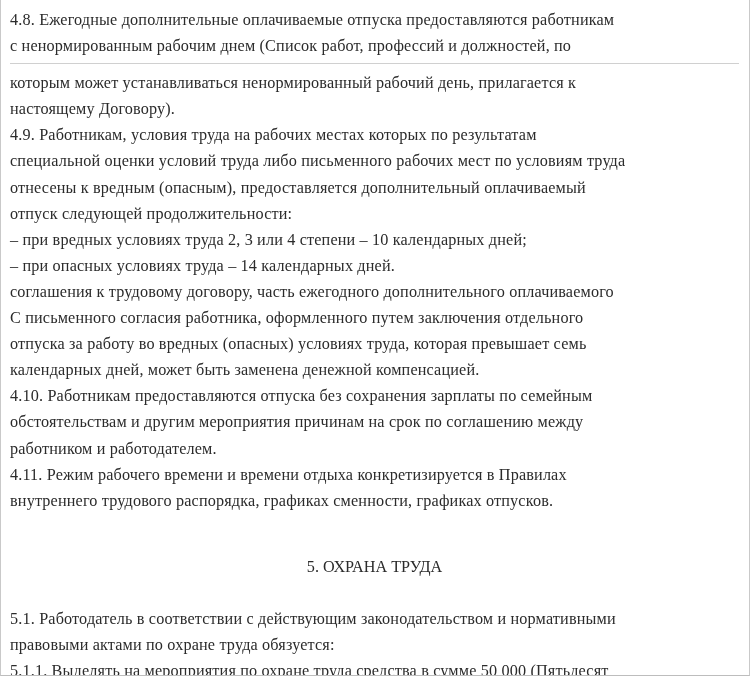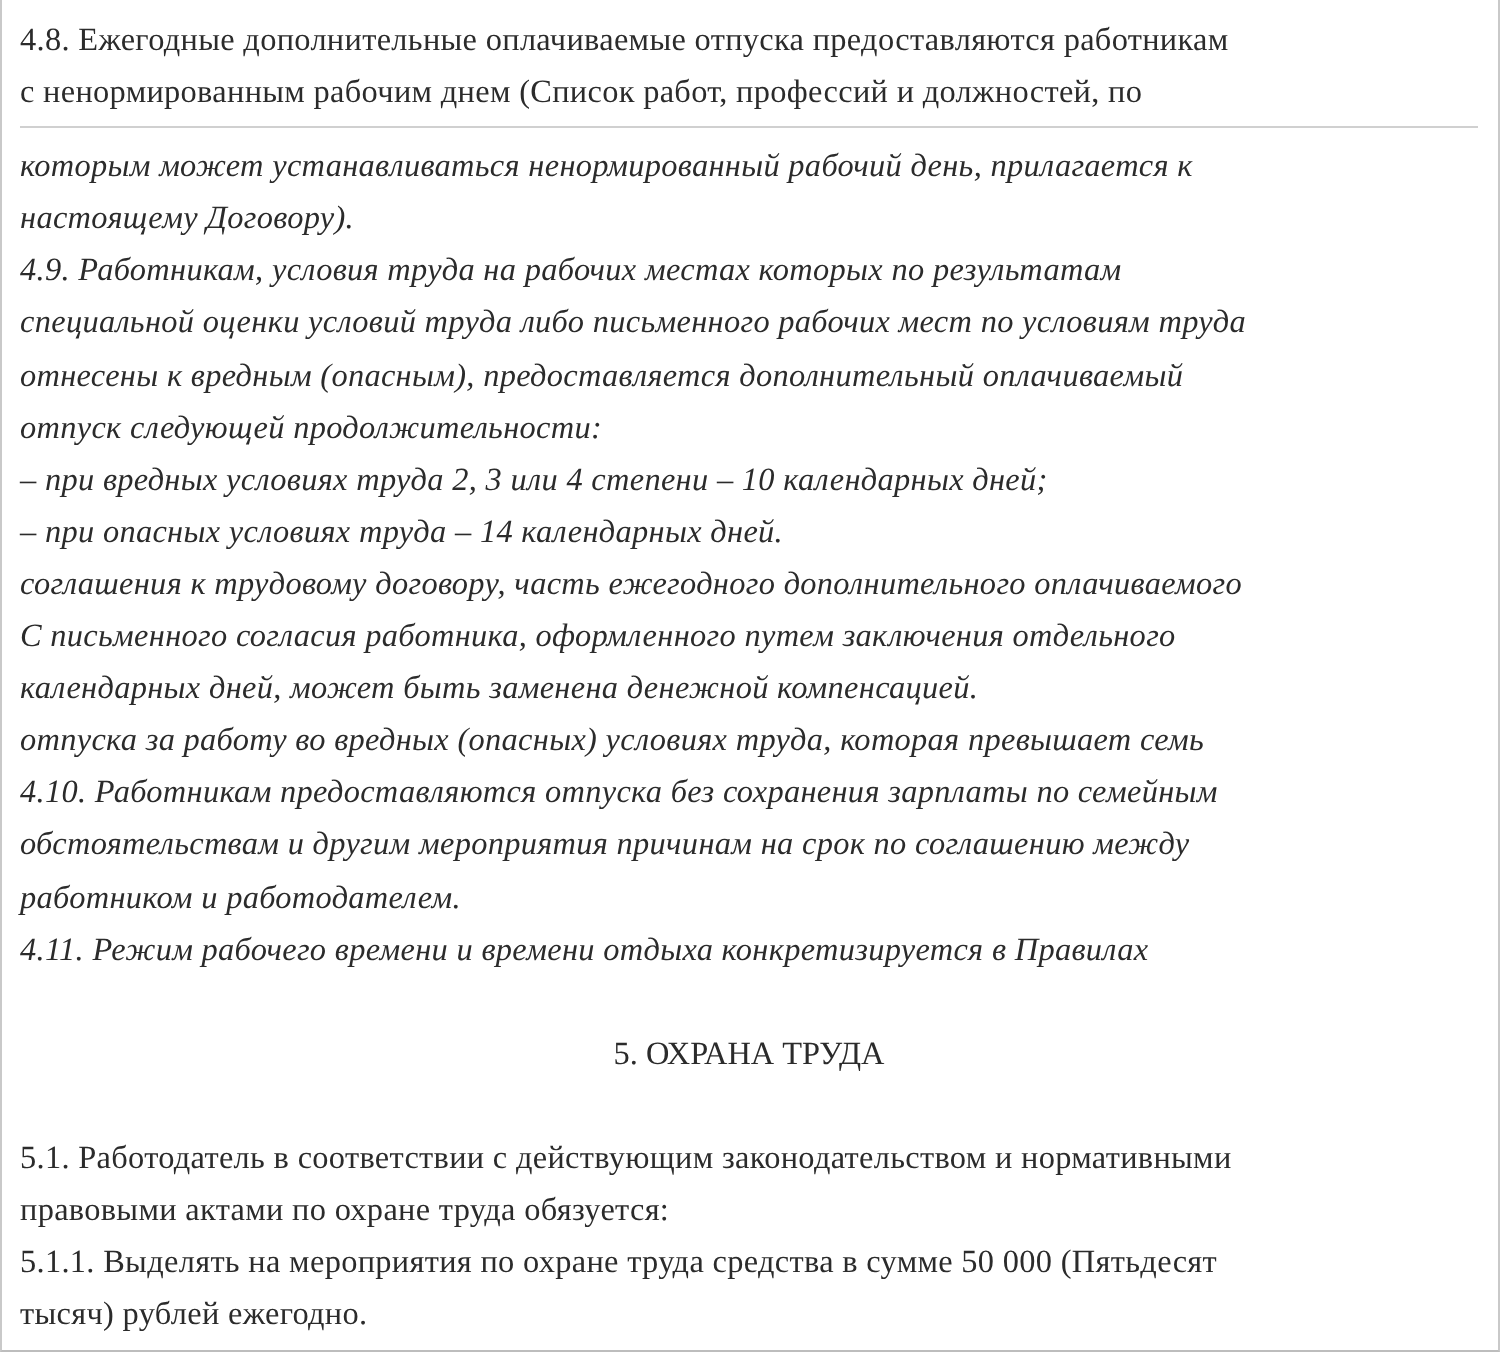--- a/index.html
+++ b/index.html
@@ -51,31 +51,31 @@
   .page-divider {
     height: 0;
     border: 0;
     border-top: 1px solid #d0d0d0;
     margin: 4px 0 0 0;
     width: 100%;
   }
 
   .frag-main {
     padding-top: 6px;
-    font-style: italic;
   }
 
   
   .heading {
     display: block;
     font-size: 16.2px;
     line-height: 26.1px;
     text-align: center;
     white-space: pre;
     color: #2b2b2b;
+    margin-top: 14px;
   }
 
   .spacer-line {
     display: block;
     height: 26.1px;
   }
 </style>
 </head>
 <body>
 
@@ -93,26 +93,27 @@
       <span class="line">которым может устанавливаться ненормированный рабочий день, прилагается к</span>
       <span class="line">настоящему Договору).</span>
       <span class="line">4.9. Работникам, условия труда на рабочих местах которых по результатам</span>
       <span class="line">специальной оценки условий труда либо письменного рабочих мест по условиям труда</span>
       <span class="line">отнесены к вредным (опасным), предоставляется дополнительный оплачиваемый</span>
       <span class="line">отпуск следующей продолжительности:</span>
       <span class="line">– при вредных условиях труда 2, 3 или 4 степени – 10 календарных дней;</span>
       <span class="line">– при опасных условиях труда – 14 календарных дней.</span>
       <span class="line">соглашения к трудовому договору, часть ежегодного дополнительного оплачиваемого</span>
       <span class="line">С письменного согласия работника, оформленного путем заключения отдельного</span>
+      <span class="line">отпуска за работу во вредных (опасных) условиях труда, которая превышает семь</span>
       <span class="line">календарных дней, может быть заменена денежной компенсацией.</span>
-      <span class="line">отпуска за работу во вредных (опасных) условиях труда, которая превышает семь</span>
       <span class="line">4.10. Работникам предоставляются отпуска без сохранения зарплаты по семейным</span>
       <span class="line">обстоятельствам и другим мероприятия причинам на срок по соглашению между</span>
       <span class="line">работником и работодателем.</span>
       <span class="line">4.11. Режим рабочего времени и времени отдыха конкретизируется в Правилах</span>
+      <span class="line">внутреннего трудового распорядка, графиках сменности, графиках отпусков.</span>
     </div>
 
     <span class="spacer-line"></span>
 
     <div class="heading">5. ОХРАНА ТРУДА</div>
 
     <span class="spacer-line"></span>
 
     <div class="block">
       <span class="line">5.1. Работодатель в соответствии с действующим законодательством и нормативными</span>

